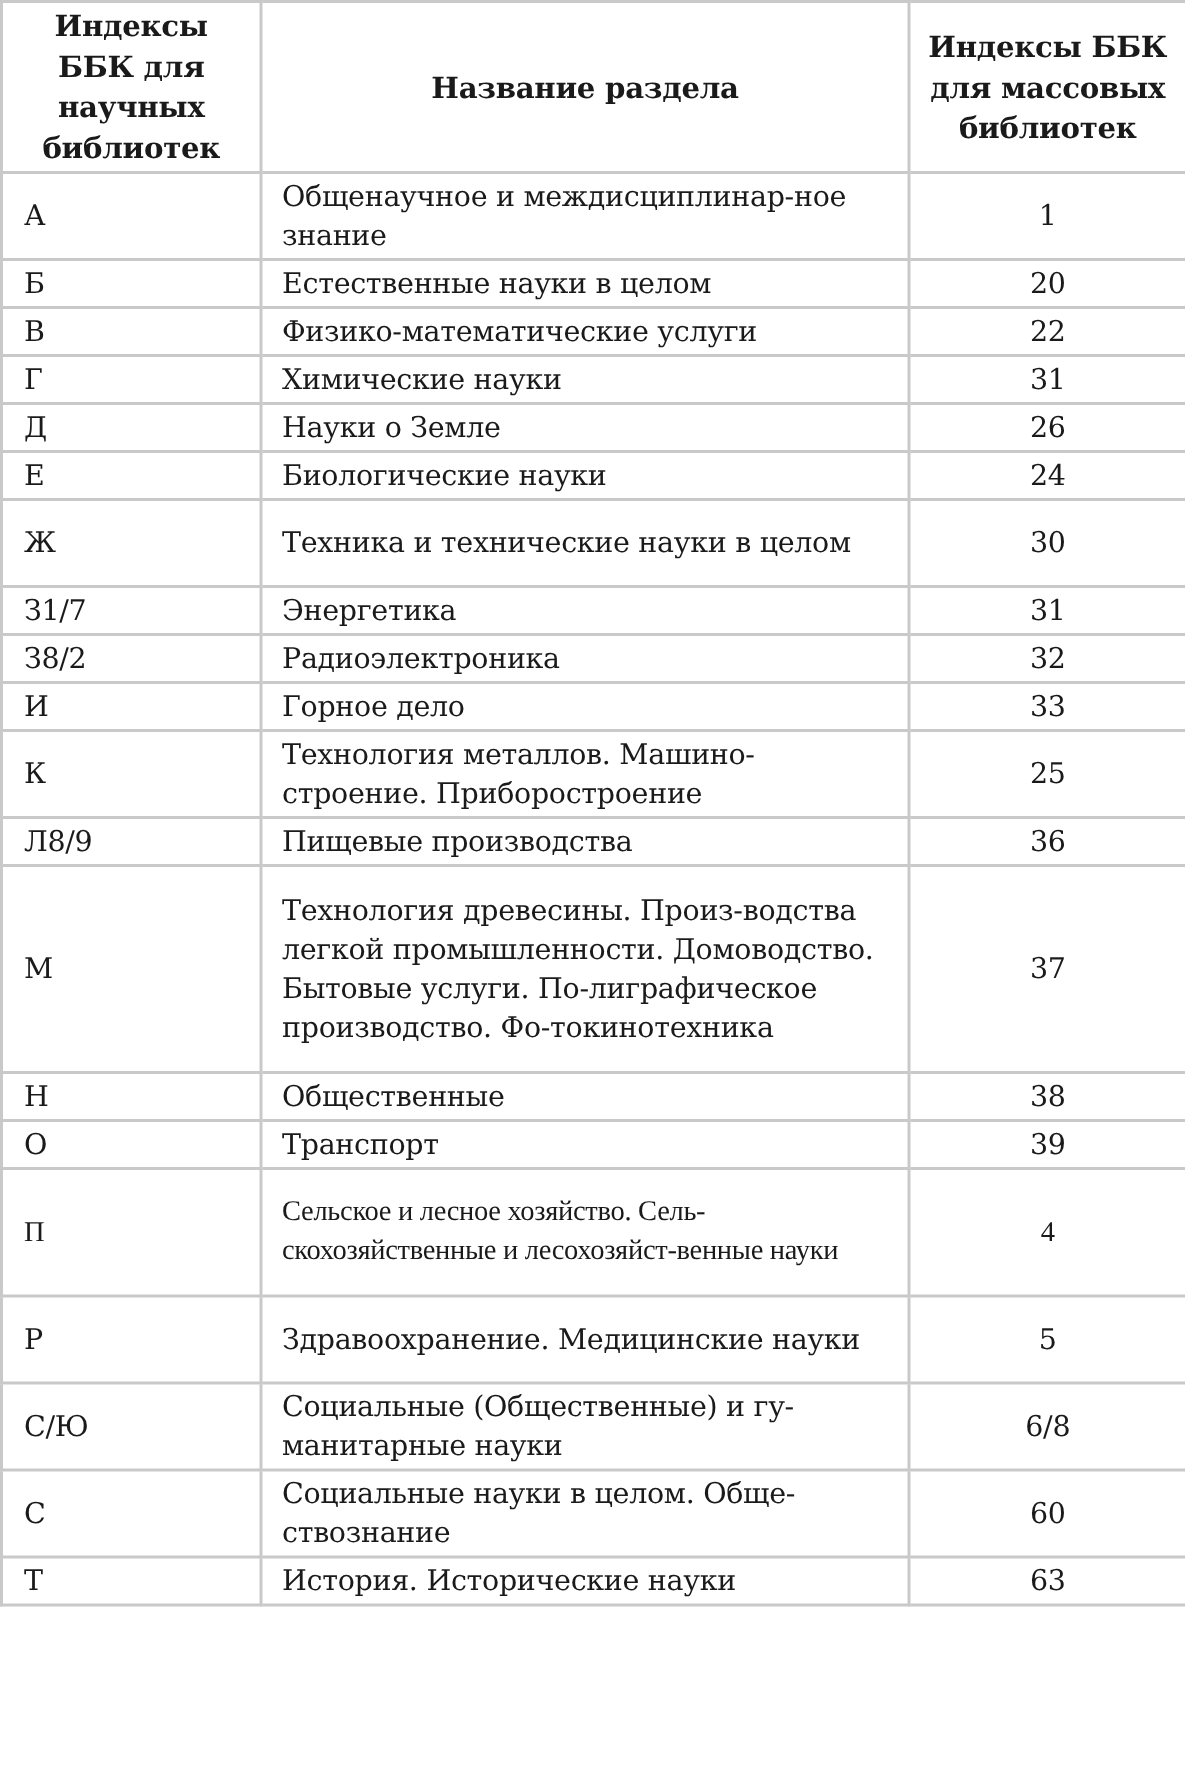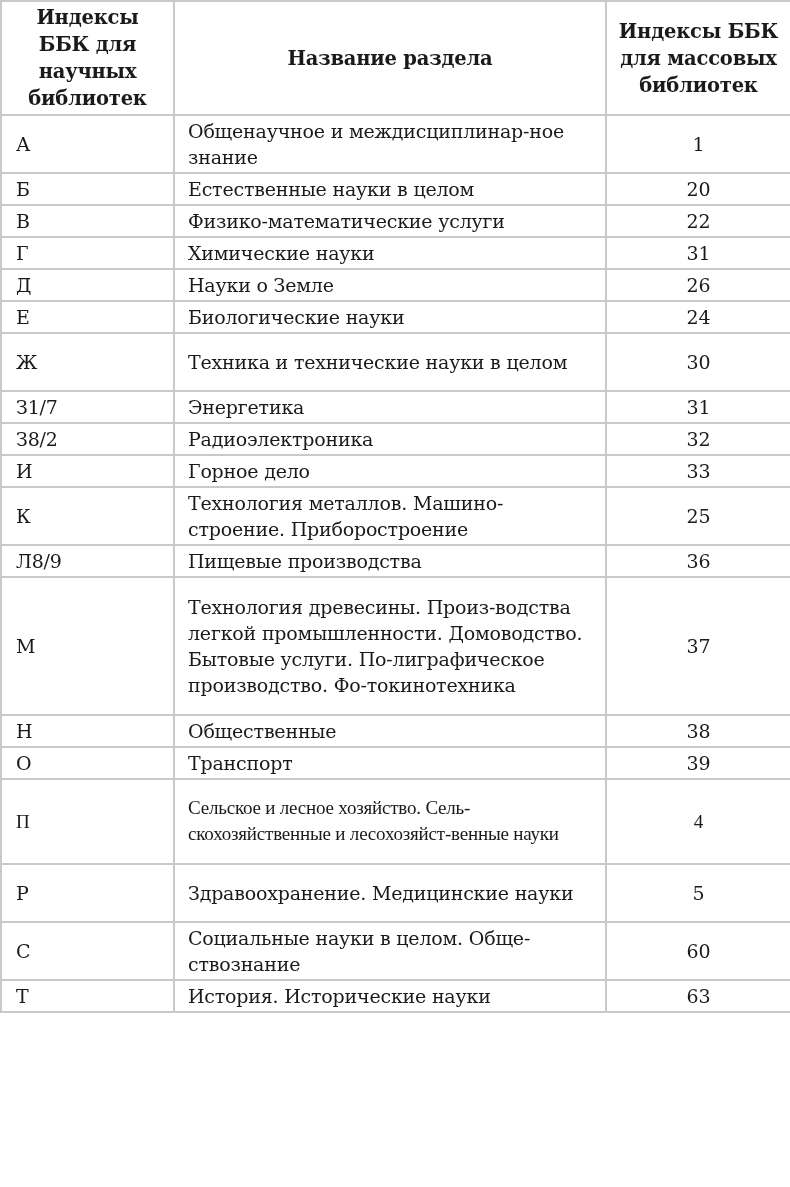--- a/index.html
+++ b/index.html
@@ -153,20 +153,25 @@
     <td class="idx">П</td>
     <td class="name">Сельское и лесное хозяйство. Сель-скохозяйственные и лесохозяйст-венные науки</td>
     <td class="mass">4</td>
   </tr>
       <tr class="l2">
     <td class="idx">Р</td>
     <td class="name">Здравоохранение. Медицинские науки</td>
     <td class="mass">5</td>
   </tr>
       <tr class="l2">
+    <td class="idx">С/Ю</td>
+    <td class="name">Социальные (Общественные) и гу-манитарные науки</td>
+    <td class="mass">6/8</td>
+  </tr>
+      <tr class="l2">
     <td class="idx">С</td>
     <td class="name">Социальные науки в целом. Обще-ствознание</td>
     <td class="mass">60</td>
   </tr>
       <tr class="l1">
     <td class="idx">Т</td>
     <td class="name">История. Исторические науки</td>
     <td class="mass">63</td>
   </tr>
     </tbody>

